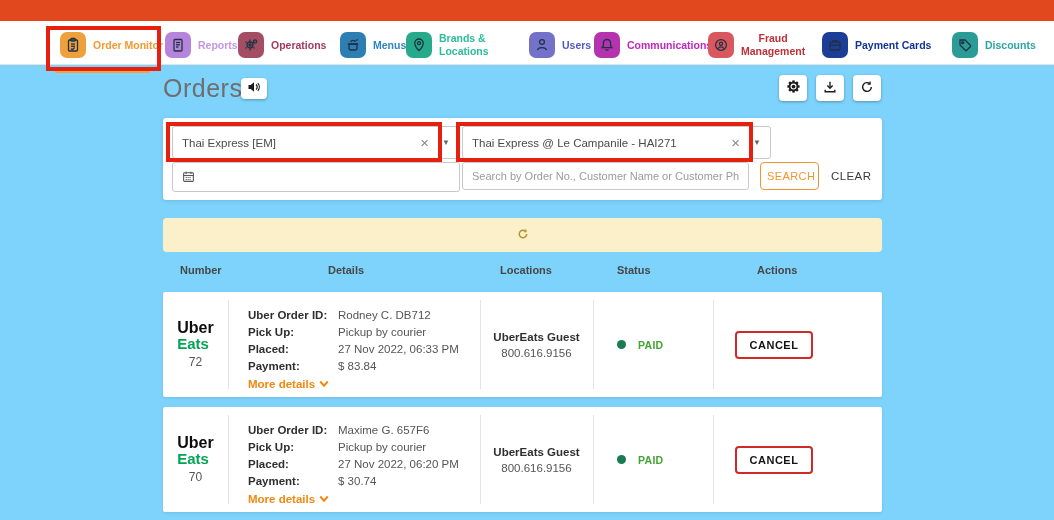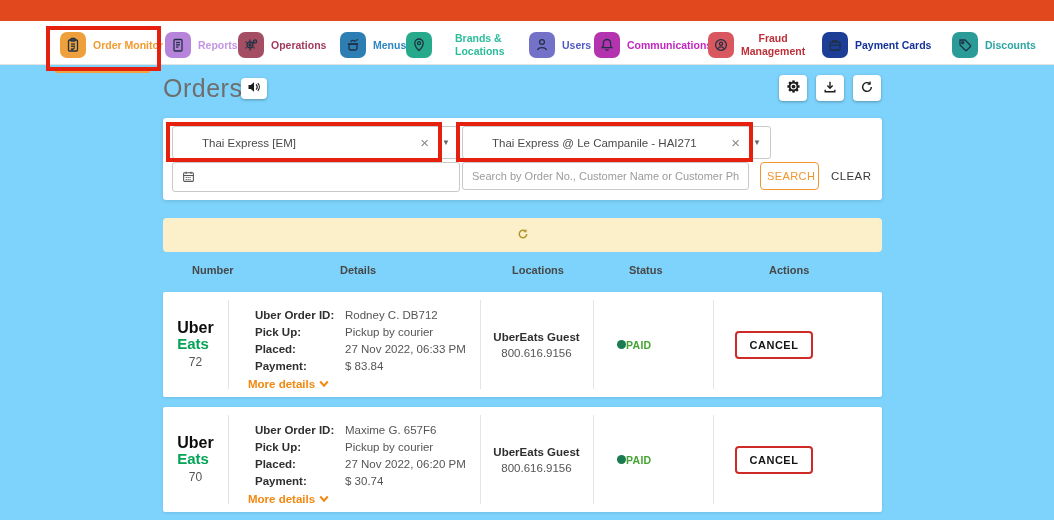--- a/index.html
+++ b/index.html
@@ -28,56 +28,56 @@
   .speaker-btn{left:241px;top:78px;width:26px;height:21px;}
   .gear-btn{left:779px;top:75px;width:28px;height:26px;}
   .download-btn{left:816px;top:75px;width:28px;height:26px;}
   .refresh-btn{left:853px;top:75px;width:28px;height:26px;}
 
   
   .filter-card{position:absolute;left:163px;top:118px;width:719px;height:82px;background:#fff;border-radius:3px;box-shadow:0 1px 4px rgba(0,0,0,.13);z-index:1;}
   .dd{position:absolute;height:31px;border:1px solid #c9c9c9;border-radius:3px;background:#fff;display:flex;align-items:center;padding:0 9px;font-size:11.5px;color:#4a4a4a;cursor:pointer;}
   .dd-1{left:9px;top:8px;width:268px;}
   .dd-2{left:299px;top:8px;width:289px;}
-  .dd .dd-text{flex:1;white-space:nowrap;overflow:hidden;margin-left:20px;}
+  .dd .dd-text{flex:1;white-space:nowrap;overflow:hidden;}
   .dd .x{font-size:15px;color:#8a8a8a;margin-right:13px;cursor:pointer;line-height:1;}
   .dd .caret{font-size:8px;color:#666;cursor:pointer;}
   .date-input{position:absolute;left:9px;top:44px;width:268px;height:28px;border:1px solid #c9c9c9;border-radius:3px;display:flex;align-items:center;padding:0 9px;font-size:11.5px;color:#4a4a4a;cursor:pointer;}
   .date-input .dtext{flex:1;}
   .search-input{position:absolute;left:299px;top:44px;width:287px;height:28px;border:1px solid #c9c9c9;border-radius:3px;padding:0 9px;font-size:11px;color:#4a4a4a;font-family:"Liberation Sans",sans-serif;outline:none;box-sizing:border-box;}
   .search-input::placeholder{color:#9b9b9b;}
   .search-btn{position:absolute;left:597px;top:44px;width:59px;height:28px;background:#fff;border:1px solid #F0952F;border-radius:4px;color:#F0952F;font-size:11px;letter-spacing:.4px;font-family:"Liberation Sans",sans-serif;cursor:pointer;}
   .clear-btn{position:absolute;left:668px;top:44px;height:28px;display:flex;align-items:center;font-size:11.5px;letter-spacing:.4px;color:#3a3a3a;cursor:pointer;}
 
   
   .banner{position:absolute;left:163px;top:218px;width:719px;height:34px;background:#FBF0CA;border-radius:4px;display:flex;align-items:center;justify-content:center;gap:6px;color:#B2962F;font-size:12px;cursor:pointer;z-index:1;}
 
   
-  .thead{position:absolute;top:264px;left:12px;width:1043px;height:20px;z-index:1;}
+  .thead{position:absolute;top:264px;left:0;width:1043px;height:20px;z-index:1;}
   .th{position:absolute;font-size:11px;font-weight:700;color:#474747;}
 
   
   .order-card{position:absolute;left:163px;width:719px;height:105px;background:#fff;border-radius:2px;box-shadow:0 1px 3px rgba(0,0,0,.1);z-index:1;}
   .card-1{top:292px;}
   .card-2{top:407px;}
   .vdiv{position:absolute;top:8px;bottom:8px;width:1px;background:#e4e4e4;}
   .col-platform{position:absolute;left:0;top:0;width:65px;height:100%;display:flex;flex-direction:column;align-items:center;justify-content:center;}
   .plat-wordmark{text-align:left;line-height:1.02;}
   .plat-l1{font-size:16px;font-weight:700;color:#0c0c0c;display:block;}
   .plat-l2{font-size:15px;font-weight:700;color:#05A357;display:block;}
   .plat-num{font-size:12px;color:#555;margin-top:4px;text-align:center;}
   .col-details{position:absolute;left:85px;top:15px;}
   .dline{display:flex;font-size:11.5px;line-height:17px;}
-  .dlabel{width:90px;font-weight:700;color:#2f2f2f;margin-left:7px;}
+  .dlabel{width:90px;font-weight:700;color:#2f2f2f;}
   .dvalue{color:#555;}
   .more-details{display:flex;align-items:center;gap:4px;color:#F2880F;font-weight:700;font-size:11.5px;margin-top:3px;cursor:pointer;}
   .col-customer{position:absolute;left:317px;top:0;width:113px;height:100%;display:flex;flex-direction:column;align-items:center;justify-content:center;}
   .cust-name{font-size:11.5px;font-weight:700;color:#2f2f2f;line-height:16px;}
   .cust-phone{font-size:11.5px;color:#555;line-height:16px;}
-  .col-status{position:absolute;left:430px;top:0;width:120px;height:100%;display:flex;align-items:center;padding-left:24px;box-sizing:border-box;}
+  .col-status{position:absolute;left:430px;top:0;width:120px;height:100%;display:flex;align-items:center;padding-left:24px;gap:12px;box-sizing:border-box;}
   .status-dot{width:9px;height:9px;border-radius:50%;background:#1A7B52;}
   .status-text{font-size:10.5px;font-weight:700;color:#43A531;letter-spacing:.3px;}
   .col-actions{position:absolute;left:550px;top:0;right:0;height:100%;display:flex;align-items:center;padding-left:22px;box-sizing:border-box;}
   .cancel-btn{width:78px;height:28px;background:#fff;border:2px solid #CE2B26;border-radius:4px;color:#141414;font-weight:700;font-size:11px;letter-spacing:.5px;font-family:"Liberation Sans",sans-serif;cursor:pointer;}
 </style>
 </head>
 <body>
 
 <div class="screen">
 
@@ -136,21 +136,21 @@
       <span class="nav-label" style="color: rgb(46, 134, 193);">Menus</span>
     </div>
 
     <div class="nav-item" style="left:406px">
       <span class="nav-icon" style="background: rgb(39, 169, 139);">
         <svg width="16" height="16" viewBox="0 0 16 16" fill="none" stroke="#203145" stroke-width="1.3">
             <path d="M8 2a4.2 4.2 0 0 1 4.2 4.2C12.2 9.4 8 13.5 8 13.5S3.8 9.4 3.8 6.2A4.2 4.2 0 0 1 8 2z"></path>
             <circle cx="8" cy="6.2" r="1.5"></circle>
           </svg>
       </span>
-      <span class="nav-label" style="color: rgb(43, 189, 155); margin-left: 16px;">Brands &amp;
+      <span class="nav-label" style="color: rgb(43, 189, 155);">Brands &amp;
 Locations</span>
     </div>
 
     <div class="nav-item" style="left:529px">
       <span class="nav-icon" style="background: rgb(116, 113, 201);">
         <svg width="16" height="16" viewBox="0 0 16 16" fill="none" stroke="#203145" stroke-width="1.3">
             <circle cx="8" cy="5" r="2.4"></circle>
             <path d="M3.6 13.2c.6-3.4 8.2-3.4 8.8 0"></path>
           </svg>
       </span>

